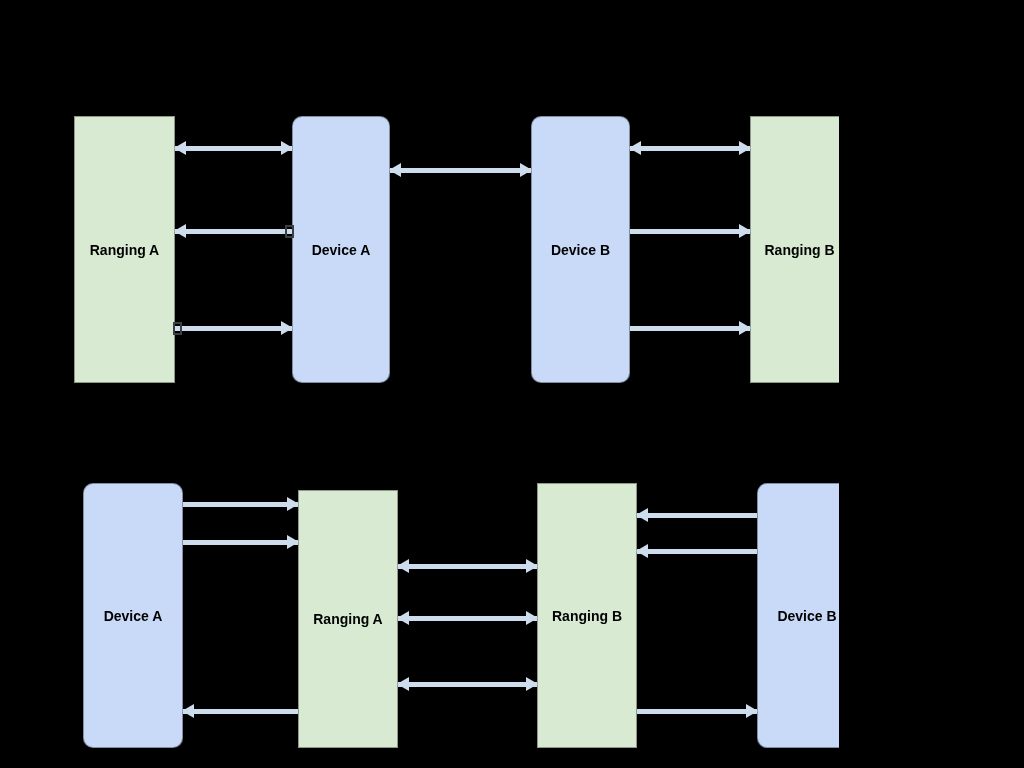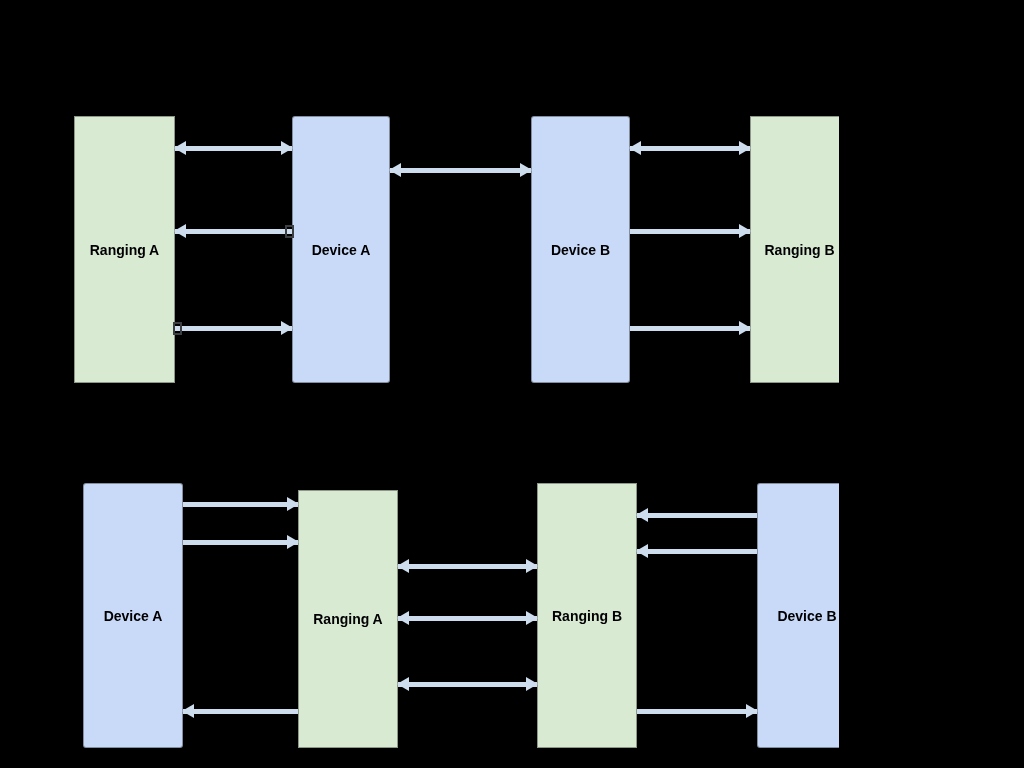--- a/index.html
+++ b/index.html
@@ -25,21 +25,21 @@
     align-items: center;
     justify-content: center;
     box-sizing: border-box;
     border: 1px solid rgba(0, 0, 0, 0.35);
   }
   .node.ranging {
     background: var(--ranging-fill, #d9ead3);
   }
   .node.device {
     background: var(--device-fill, #c9daf8);
-    border-radius: 3px;
+    border-radius: 10px;
   }
   .node .label {
     font-weight: bold;
     font-size: 14px;
     color: var(--label-color, #000000);
     white-space: nowrap;
   }
   .arrow {
     position: absolute;
     height: 0;

